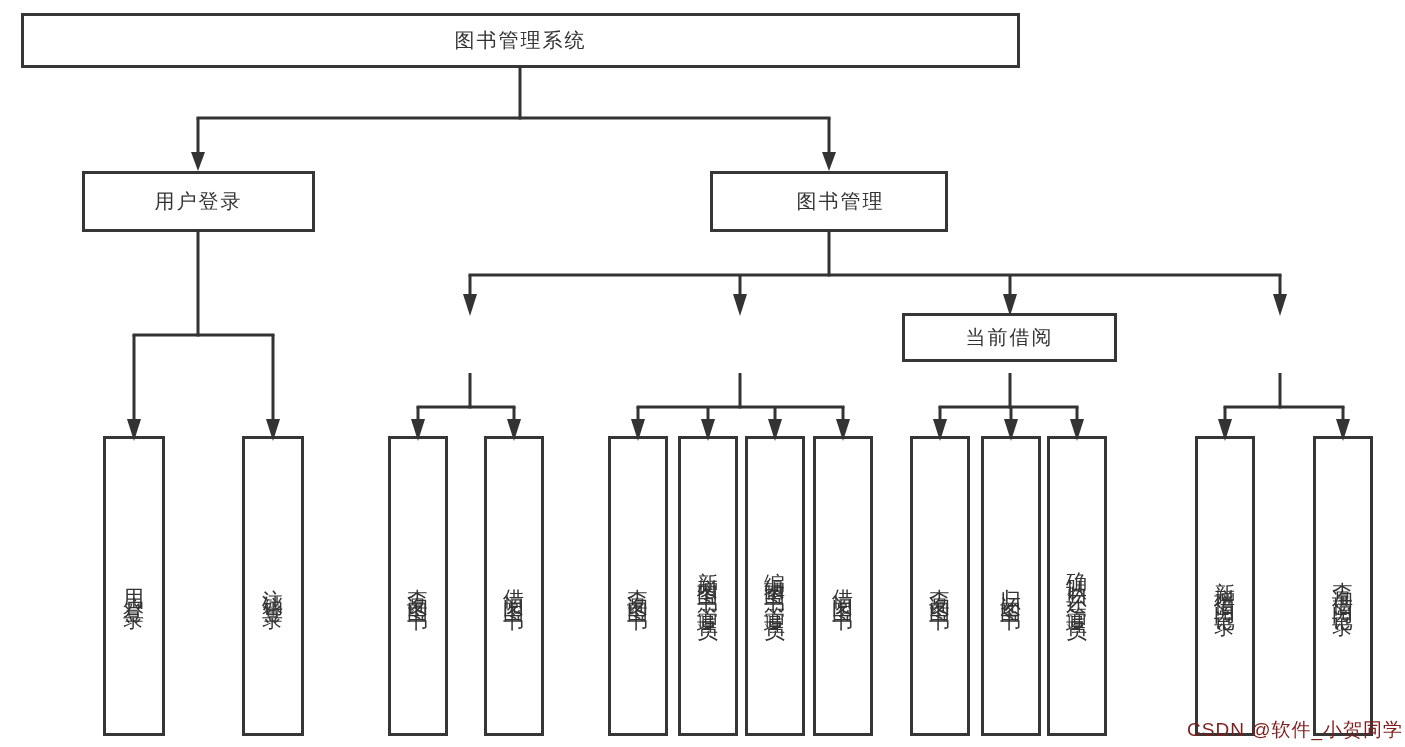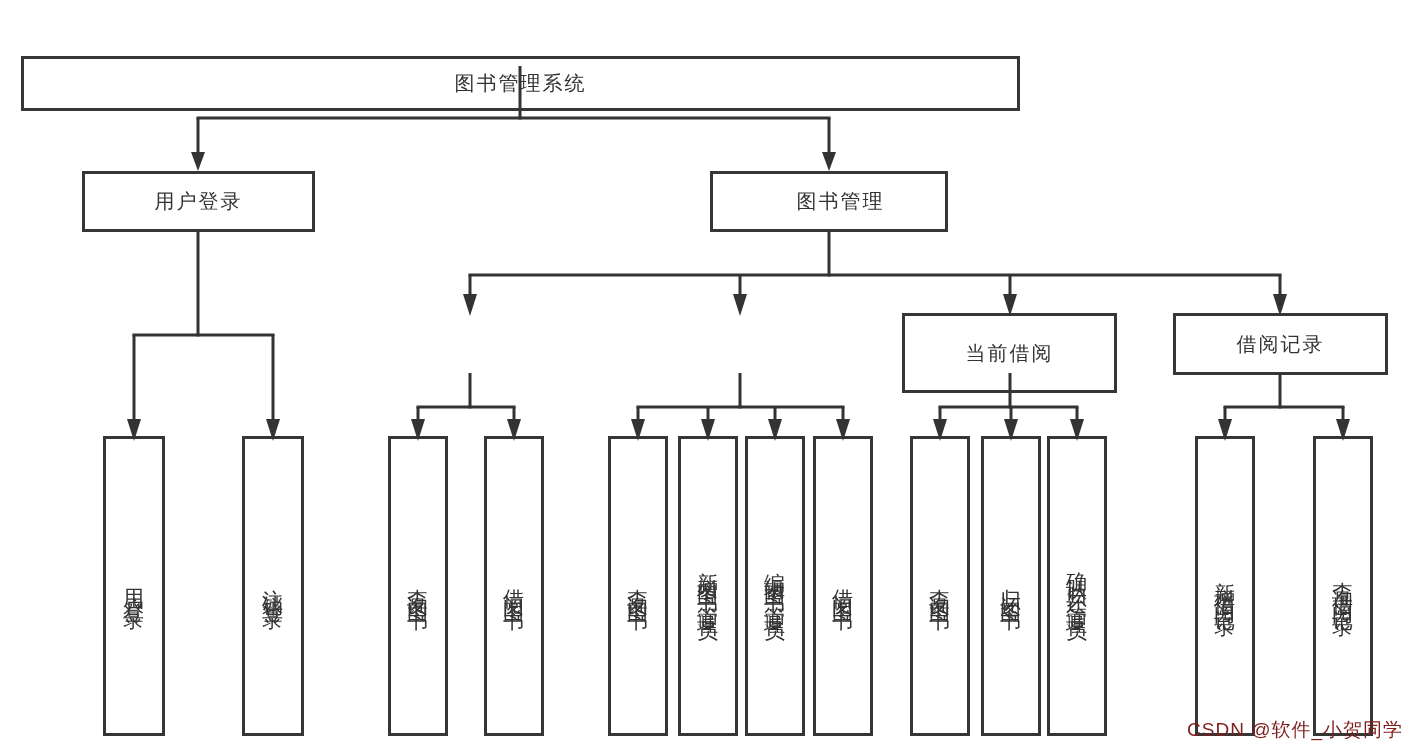--- a/index.html
+++ b/index.html
@@ -46,27 +46,26 @@
     letter-spacing: 1px;
     color: #7f1d1d;
     z-index: 3;
   }
 </style>
 </head>
 <body>
 
 <div class="canvas">
 
-  <div class="box" style="left:21px; top:13px; width:999px; height:55px;margin-top:43px;">图书管理系统</div>
+  <div class="box" style="left:21px; top:13px; width:999px; height:55px;">图书管理系统</div>
 
   <div class="box" style="left:82px; top:171px; width:233px; height:61px;">用户登录</div>
   <div class="box" style="left:710px; top:171px; width:238px; height:61px;padding-left:23px;">图书管理</div>
 
-  <div class="box" style="left:902px; top:313px; width:215px; height:80px;">当前借阅</div>
-  <div class="box" style="left:1173px; top:313px; width:215px; height:62px;">借阅记录</div>
+  <div class="box" style="left:902px; top:313px; width:215px; height:49px;">当前借阅</div>
 
   <div class="box leaf" style="left:103px; top:436px; width:62px; height:300px;">
     <span class="vtext">用户登录</span>
   </div>
   <div class="box leaf" style="left:242px; top:436px; width:62px; height:300px;">
     <span class="vtext">注销登录</span>
   </div>
 
   <div class="box leaf" style="left:388px; top:436px; width:60px; height:300px;">
     <span class="vtext">查询图书</span>

